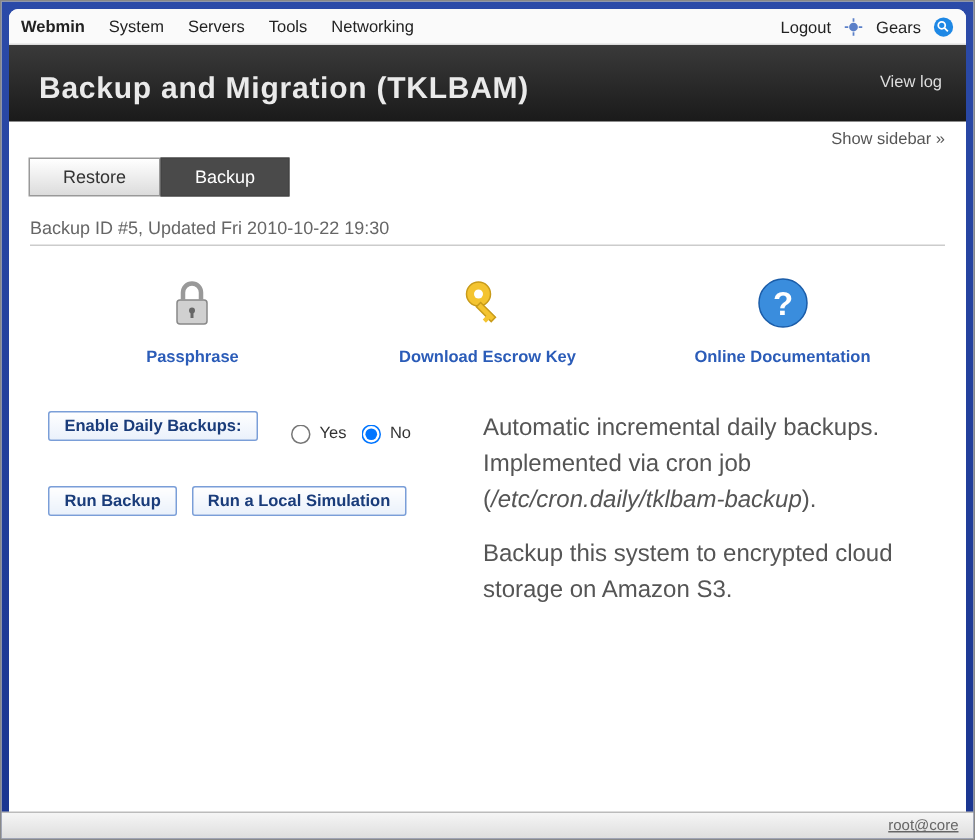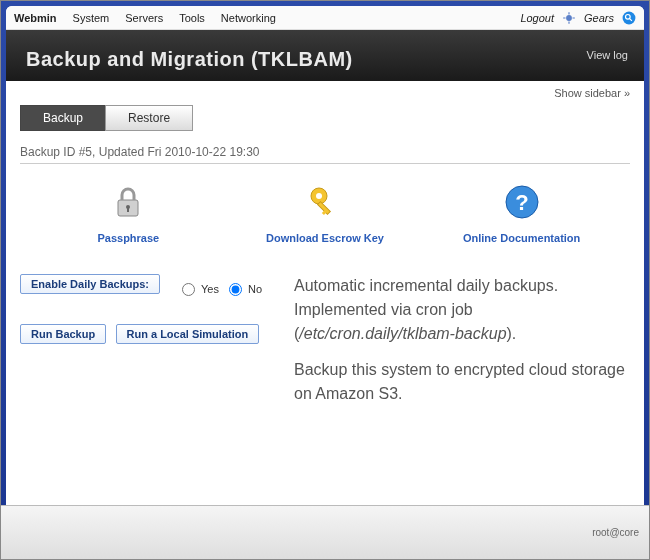--- a/index.html
+++ b/index.html
@@ -1,49 +1,49 @@
 <!DOCTYPE html>
 <html><head>
 <meta charset="utf-8">
 <style>
   * { box-sizing: border-box; margin: 0; padding: 0; }
   body { font-family: "Lucida Grande", Verdana, Arial, sans-serif; font-size: 12px; color: #333; background: #fff; }
   .frame { width: 650px; height: 560px; position: relative; overflow: hidden; border: 1px solid #888; background: linear-gradient(to bottom, #2b4aa8 0%, #1a3590 100%); padding: 5px; }
   .inner { width: 100%; height: 100%; background: #fff; border-radius: 6px; overflow: hidden; display: flex; flex-direction: column; }
   .menubar { display: flex; align-items: center; background: #fafafa; height: 24px; font-size: 11px; color: #222; padding: 0 8px; border-bottom: 1px solid #ddd; }
   .menubar .left { display: flex; gap: 16px; }
-  .menubar .right { margin-left: auto; display: flex; align-items: center; gap: 8px; font-style: italic; }
+  .menubar .right { margin-left: auto; display: flex; align-items: flex-end; gap: 8px; }
   .menubar .item { cursor: pointer; }
   .menubar .brand { font-weight: bold; }
   .gear-icon, .search-icon { width: 14px; height: 14px; display: inline-flex; align-items: center; justify-content: center; font-size: 12px; }
   .header { background: linear-gradient(to bottom, #3a3a3a 0%, #2a2a2a 50%, #1a1a1a 100%); color: #eaeaea; padding: 18px 20px 10px 20px; position: relative; }
   .header h1 { font-family: "Trebuchet MS", Arial, sans-serif; font-weight: bold; font-size: 20px; letter-spacing: 0.5px; }
   .header .viewlog { position: absolute; right: 16px; bottom: 20px; font-size: 11px; color: #ddd; cursor: pointer; }
   .subbar { background: #fff; text-align: right; font-size: 11px; color: #555; padding: 6px 14px 2px; }
   .subbar span { cursor: pointer; }
   .content { flex: 1; background: #fff; padding: 4px 14px 10px 14px; overflow: hidden; position: relative; }
   .tabs { display: flex; margin-bottom: 8px; }
   .tab { padding: 5px 22px; font-size: 12px; border: 1px solid #999; cursor: pointer; }
   .tab.active { background: #4a4a4a; color: #fff; border-color: #444; }
   .tab.inactive { background: linear-gradient(#fff, #dcdcdc); color: #333; margin-left: -1px; }
   .backup-id { font-size: 12px; color: #666; border-bottom: 1px solid #ccc; padding: 6px 0 4px; margin-bottom: 18px; }
   .icon-row { display: flex; justify-content: space-around; margin: 0 10px 30px; }
   .icon-card { display: flex; flex-direction: column; align-items: center; gap: 10px; cursor: pointer; width: 140px; }
   .icon-card .icon { width: 40px; height: 40px; display: flex; align-items: center; justify-content: center; }
   .icon-card .label { font-size: 11px; color: #2b5cb8; text-align: center; font-weight: bold; }
-  .form-area { display: flex; gap: 4px; margin: 0 0; }
+  .form-area { display: flex; gap: 20px; margin: 0 12px; }
   .form-left { width: 270px; }
   .form-right { flex: 1; color: #555; font-size: 16px; line-height: 1.5; }
   .form-right p { margin-bottom: 12px; }
   .form-right em { font-style: italic; }
   .btn { display: inline-block; border: 1px solid #7a9ed8; background: linear-gradient(#fff, #eaf1fb); padding: 3px 10px; font-size: 11px; color: #1a3c7a; font-weight: bold; cursor: pointer; border-radius: 2px; margin-right: 6px; margin-bottom: 10px; }
   .opt-row { display: flex; align-items: center; gap: 10px; margin-bottom: 20px; }
   .opt-row .radios { font-size: 11px; color: #333; display: flex; align-items: center; gap: 4px; }
   .opt-row .radios input { margin: 0 2px 0 6px; }
-  .footer { position: absolute; bottom: 0; left: 0; right: 0; background: linear-gradient(#f5f5f5, #dedede); border-top: 1px solid #bbb; font-size: 10px; color: #666; text-align: right; padding: 21px 10px; }
+  .footer { position: absolute; bottom: 0; left: 0; right: 0; background: linear-gradient(#f5f5f5, #dedede); border-top: 1px solid #bbb; font-size: 10px; color: #666; text-align: right; padding: 3px 10px; text-decoration: underline; }
 </style>
 </head>
 <body>
 
 <div class="frame">
   <div class="inner">
 
     <div class="menubar">
       <div class="left">
         <span class="item brand">Webmin</span>
@@ -81,22 +81,22 @@
       <span class="viewlog">View log</span>
     </div>
 
     <div class="subbar">
       <span>Show sidebar »</span>
     </div>
 
     <div class="content">
 
       <div class="tabs">
+        <div class="tab inactive">Restore</div>
         <div class="tab active">Backup</div>
-        <div class="tab inactive">Restore</div>
       </div>
 
       <div class="backup-id">Backup ID #5, Updated Fri 2010-10-22 19:30</div>
 
       <div class="icon-row">
         <div class="icon-card">
           <div class="icon">
             <svg width="40" height="40" viewBox="0 0 40 40">
                 <rect x="10" y="18" width="20" height="16" rx="2" fill="#d0d0d0" stroke="#888"></rect>
                 <path d="M14 18 v-5 a6 6 0 0 1 12 0 v5" fill="none" stroke="#999" stroke-width="3"></path>

